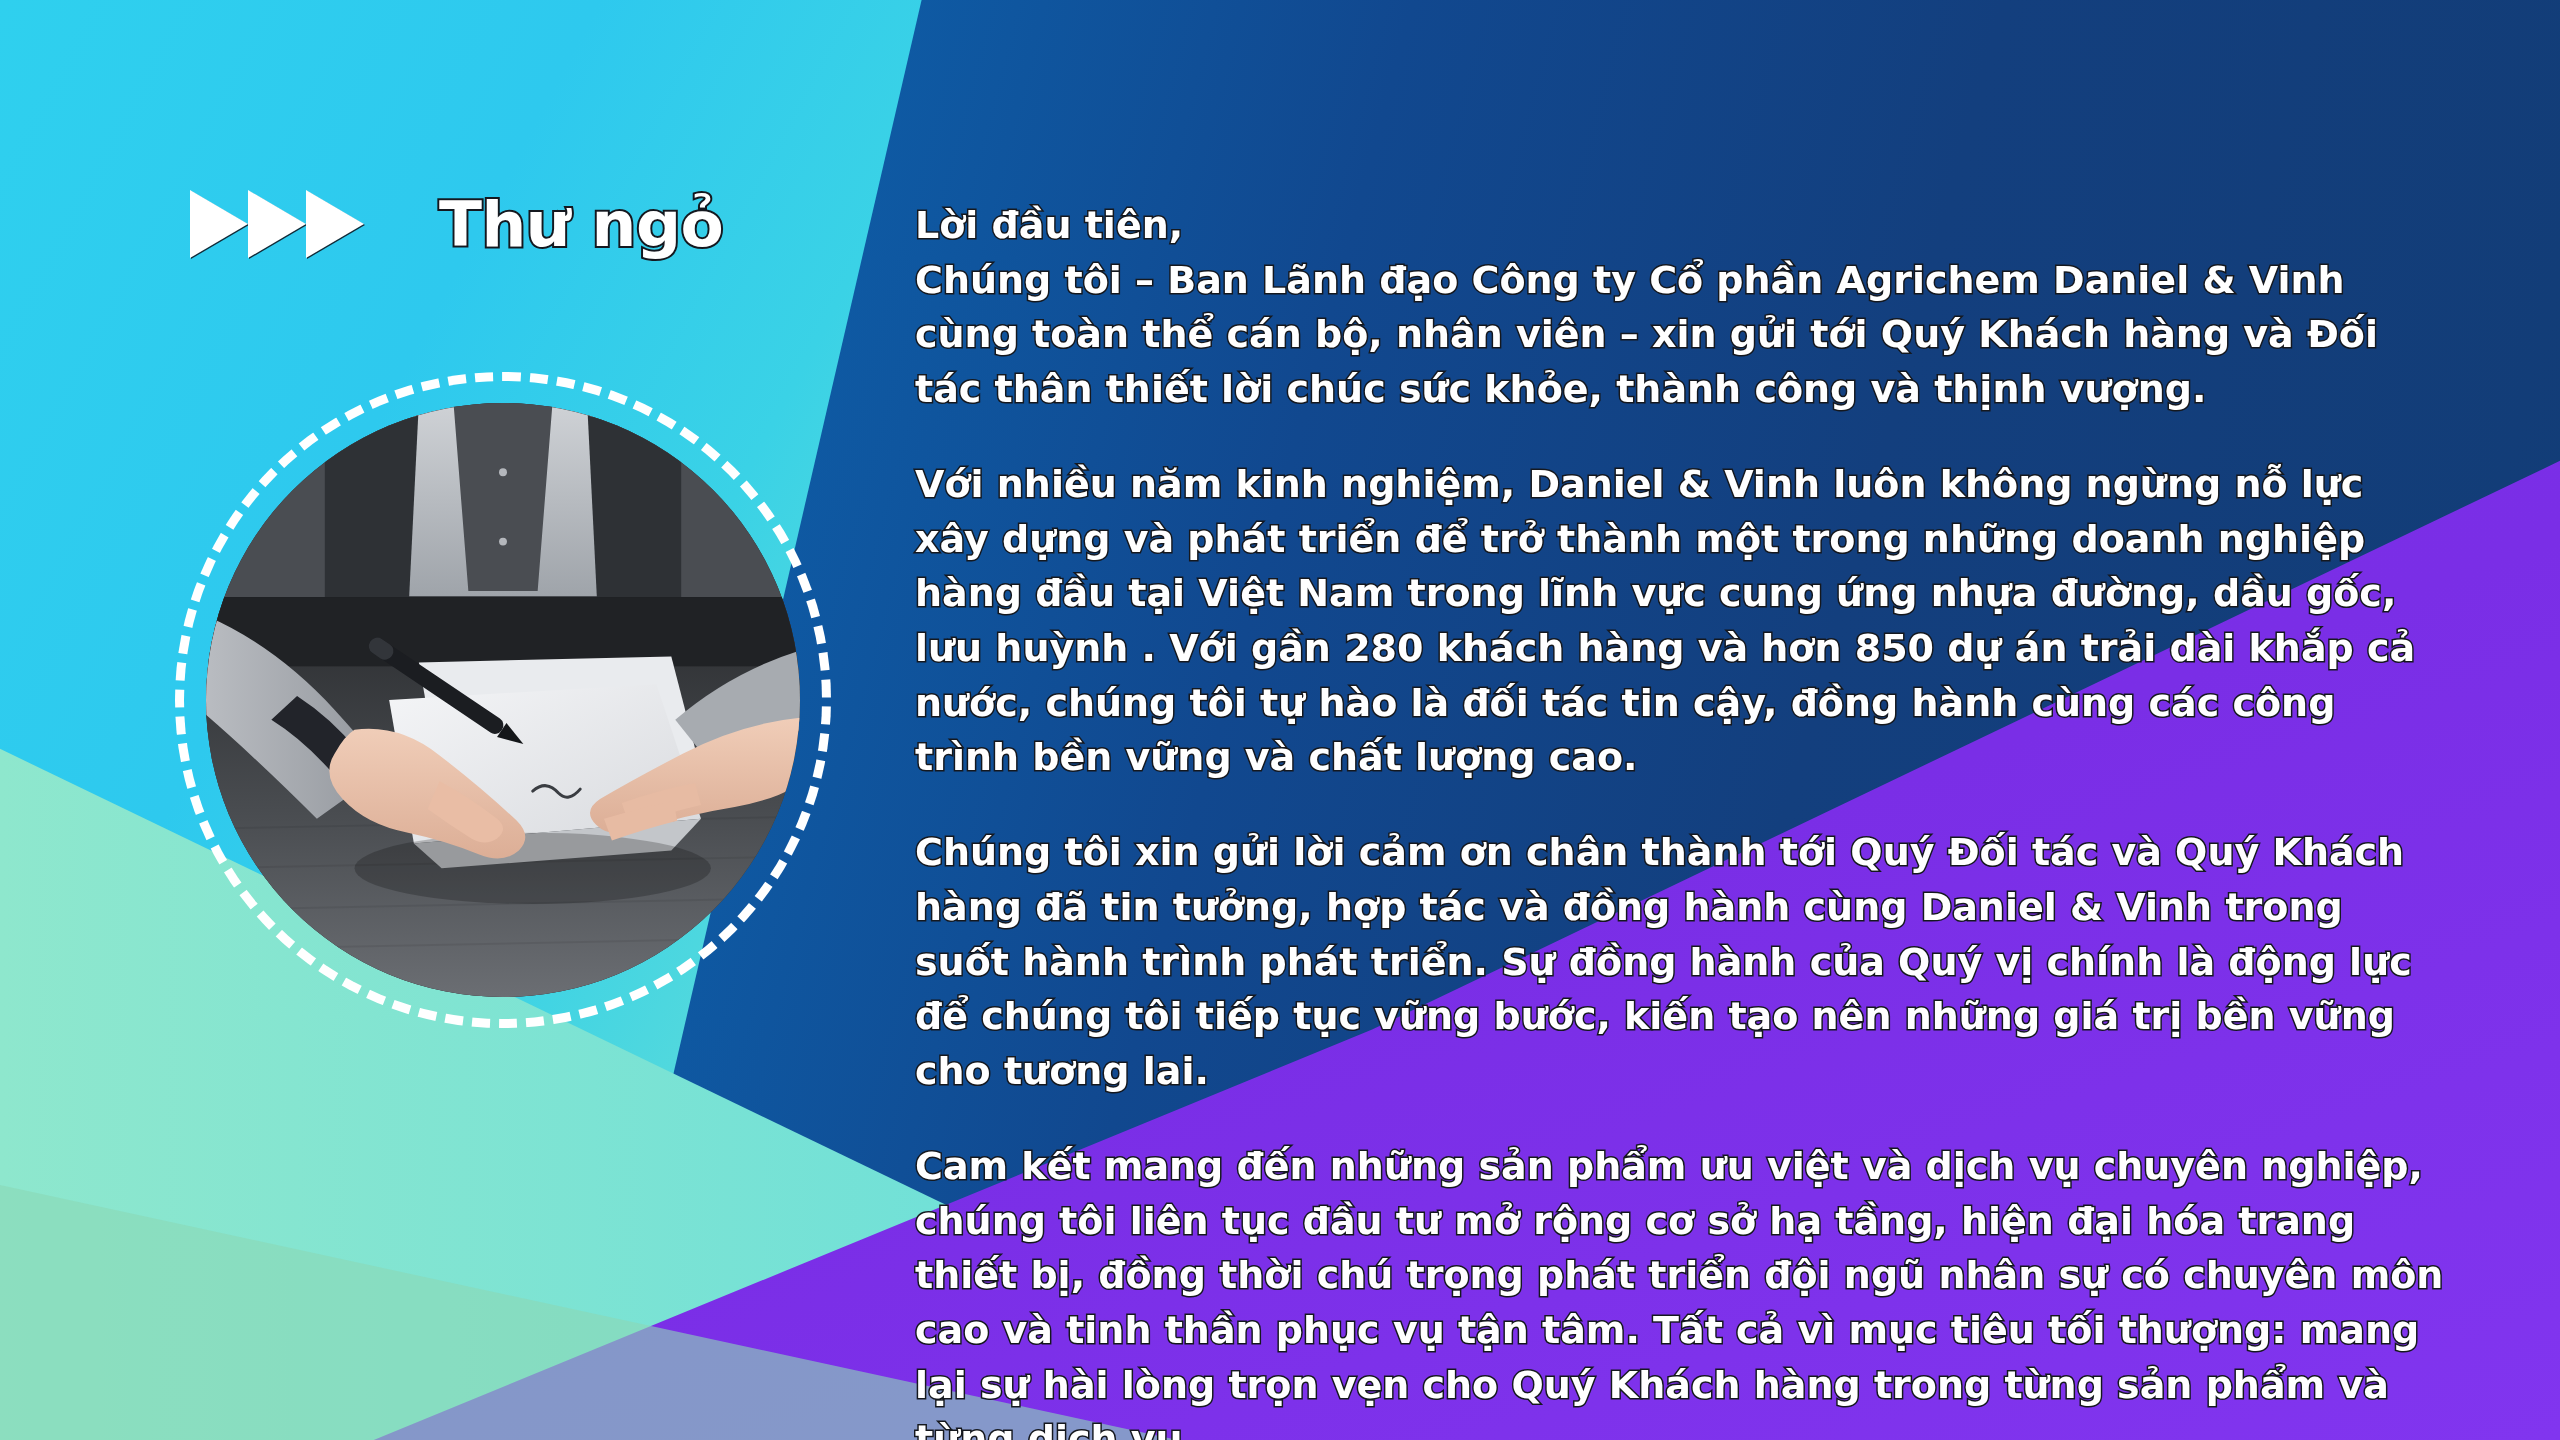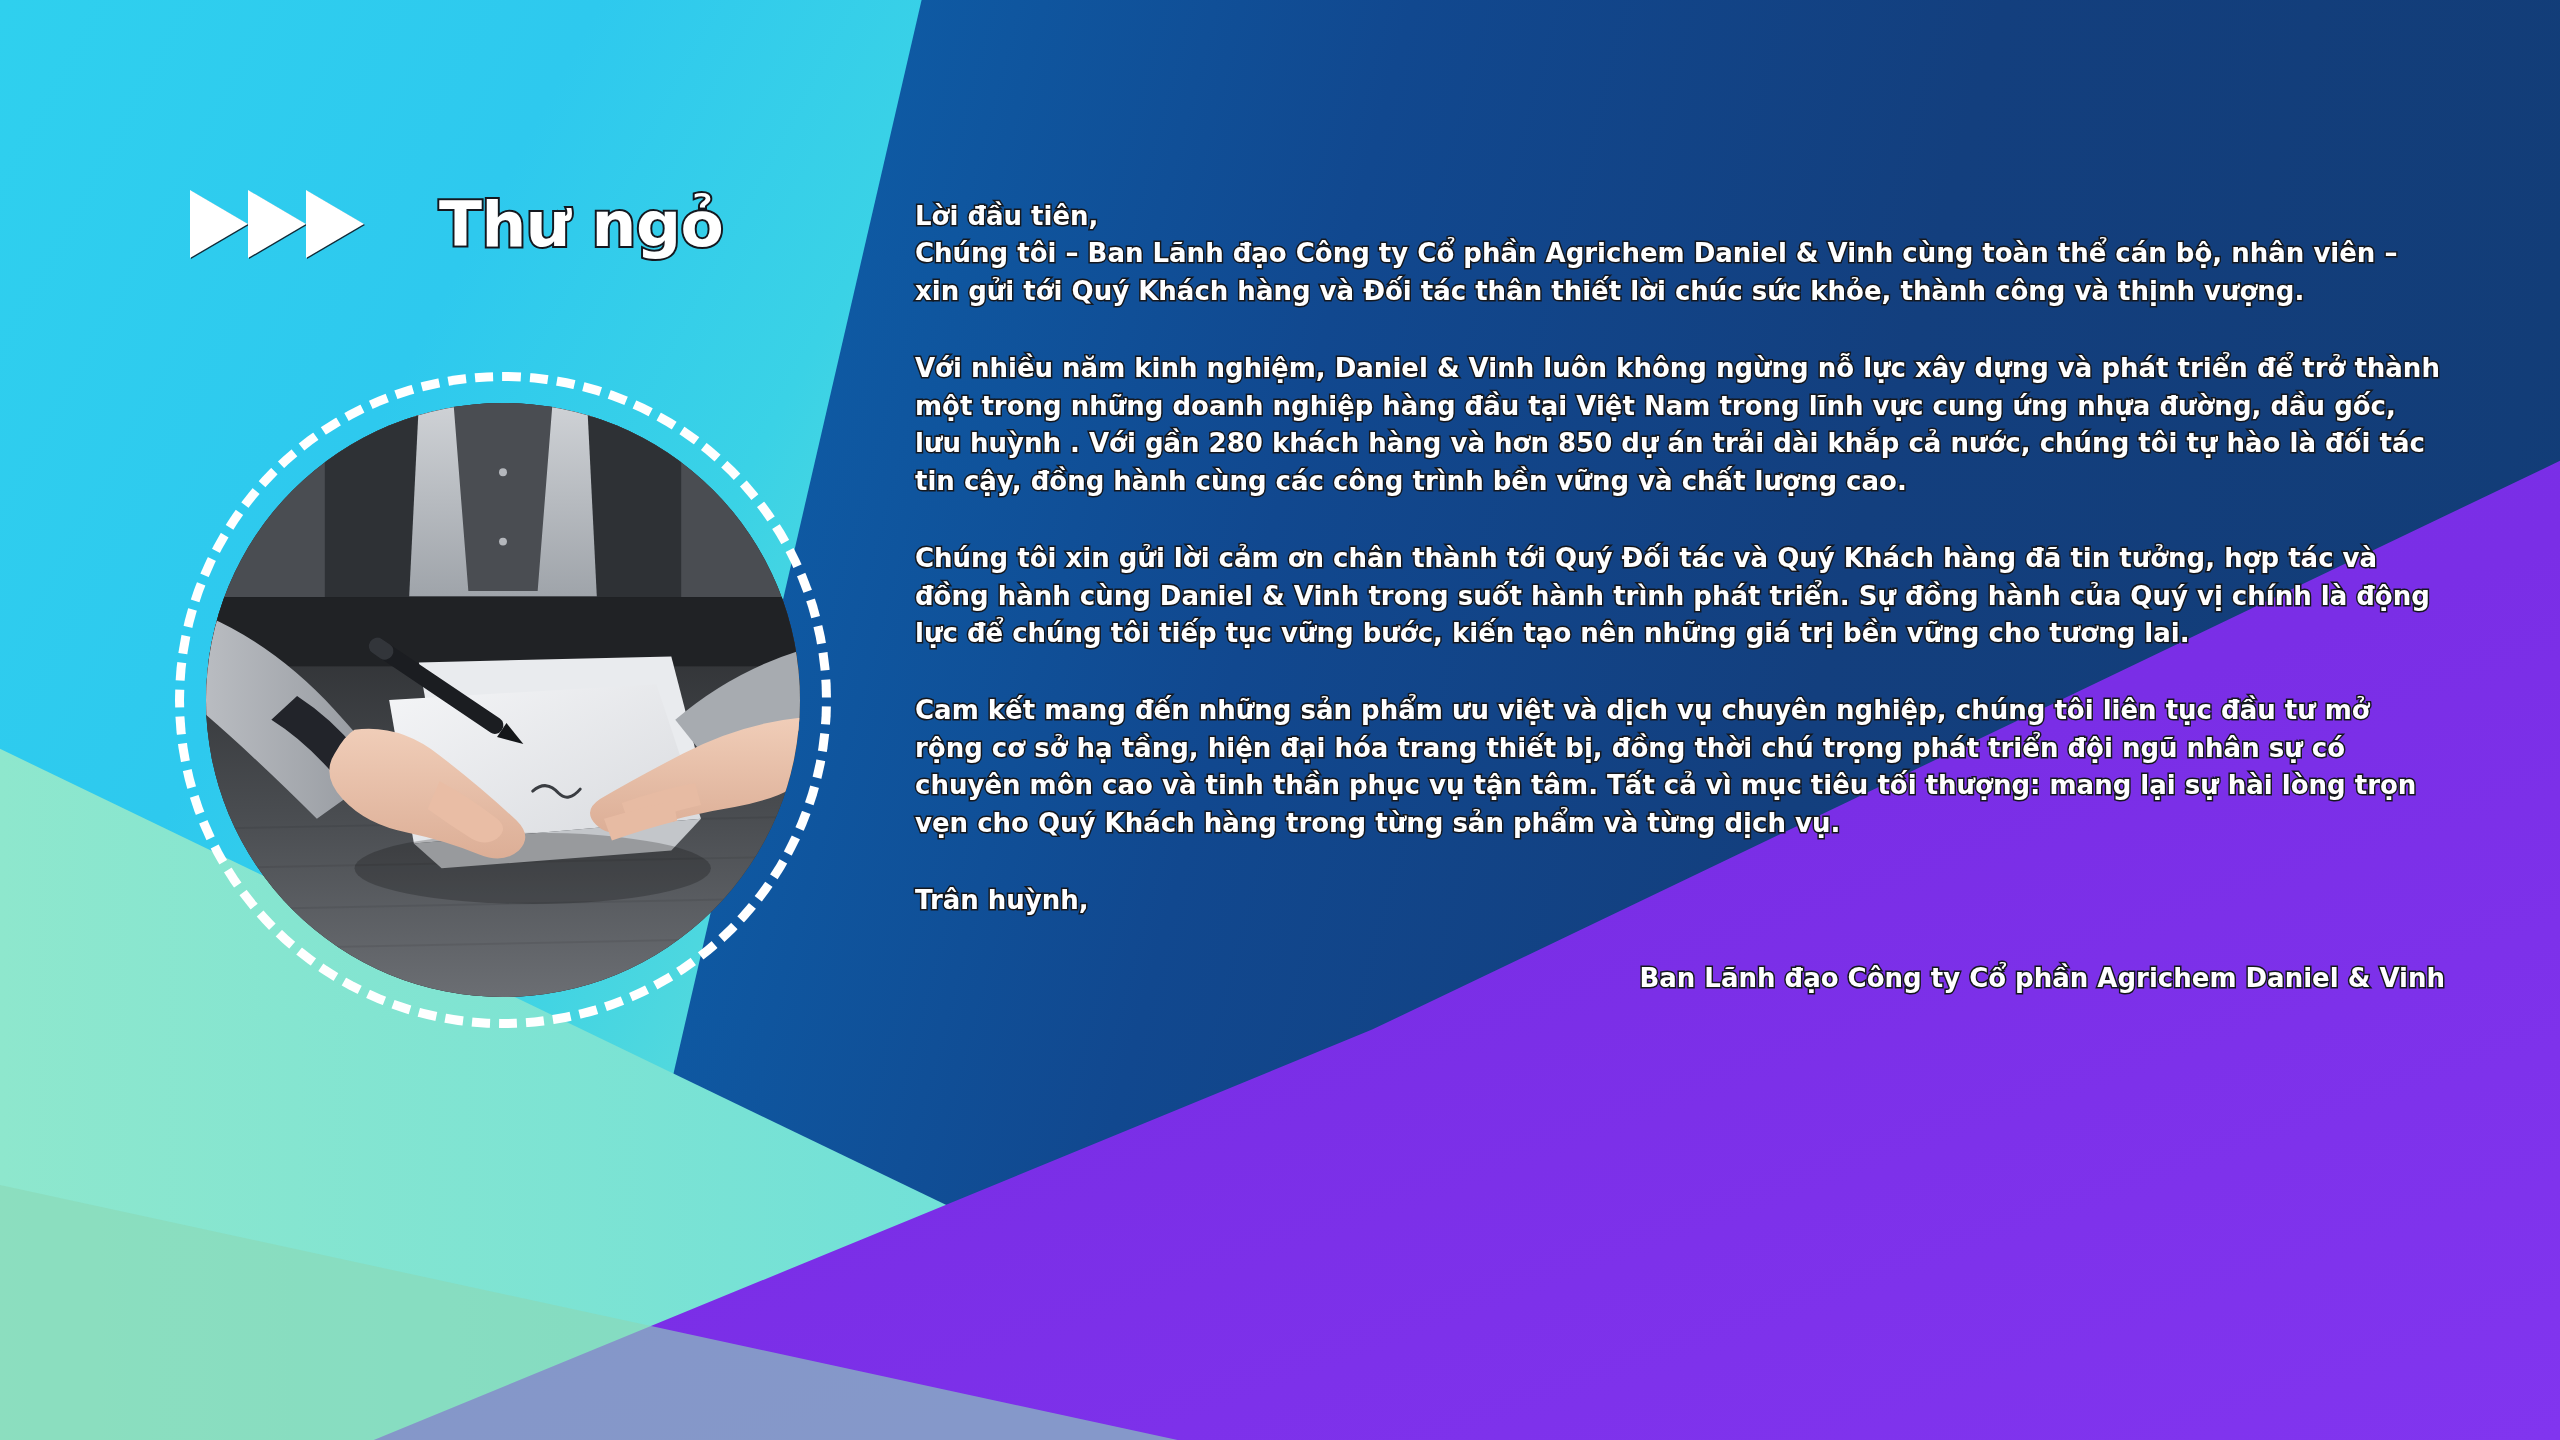--- a/index.html
+++ b/index.html
@@ -121,21 +121,21 @@
 
   
   .letter {
     position: absolute;
     left: 915px;
     top: 198px;
     width: 1530px;
   }
   .letter p {
     margin: 0 0 40px 0;
-    font-size: 26px;
+    font-size: 38px;
     line-height: 1.44;
     font-weight: 700;
     color: #ffffff;
     -webkit-text-stroke: 3px #15181e;
     paint-order: stroke fill;
   }
   .letter p:last-child { margin-bottom: 0; }
   .sign-off { margin-top: 10px !important; }
   .signature {
     margin-top: 22px !important;

